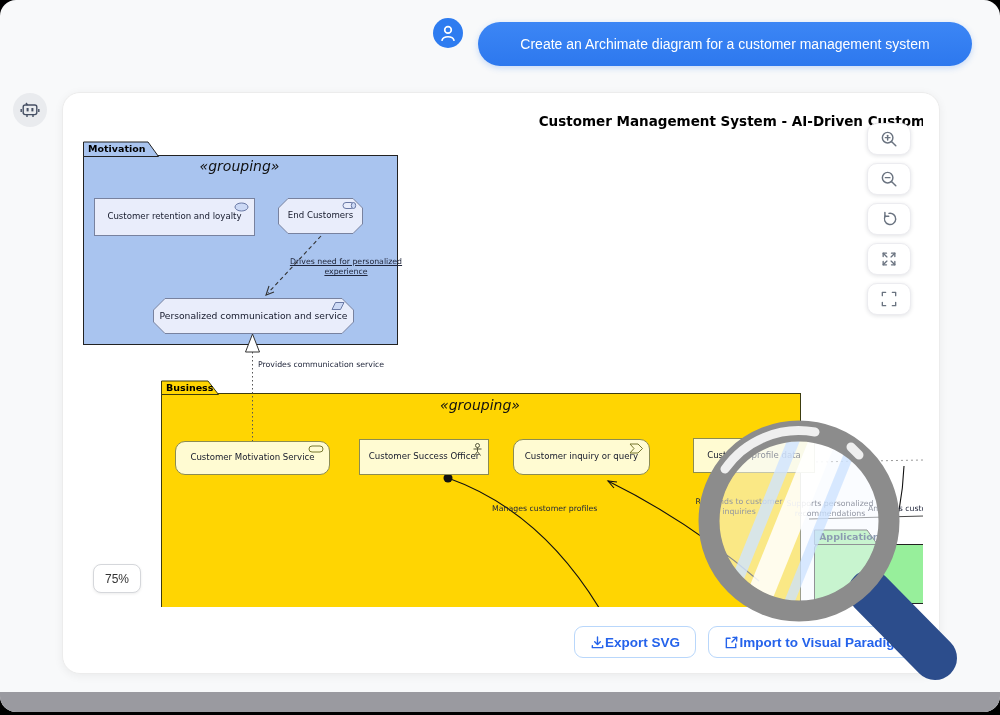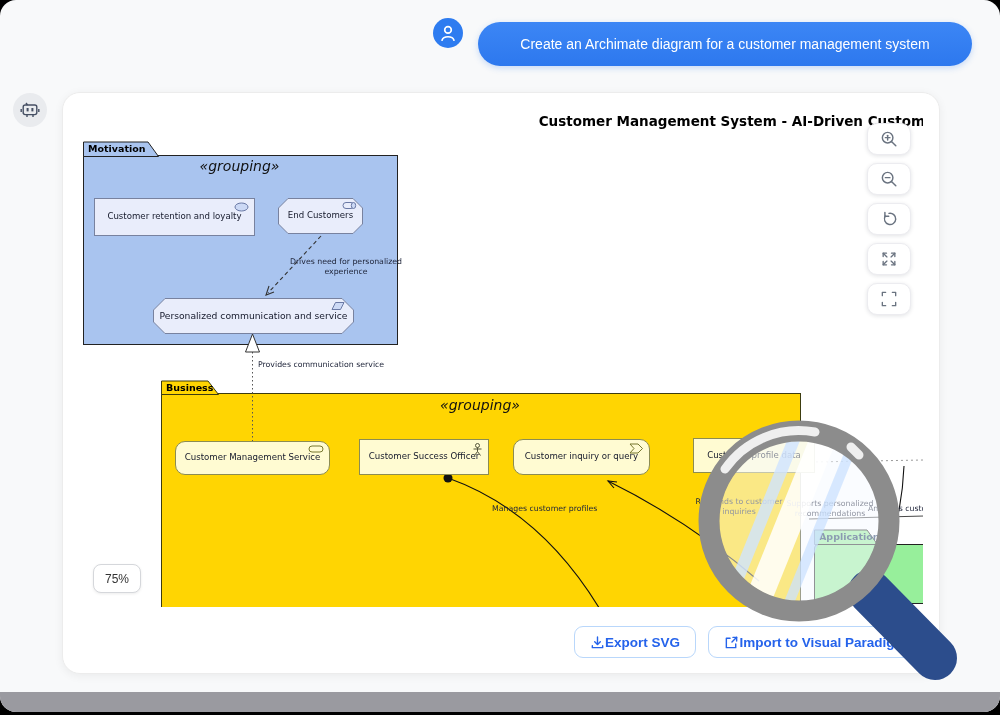--- a/index.html
+++ b/index.html
@@ -160,21 +160,21 @@
         <svg class="ic" style="right:9px;" width="16" height="10">
               <path d="M3,8.5 L6.5,1.5 L15,1.5 L11.5,8.5 Z" fill="#ccd9f5" stroke="#6a79a5"></path>
             </svg>
         <span>Personalized communication and service</span>
       </div>
 
       <div class="el ybox r10" style="left:96px;top:332px;width:153px;height:32px;">
         <svg class="ic" width="16" height="8">
               <rect x="1" y="1" width="14" height="6" rx="3" fill="none" stroke="#77772f"></rect>
             </svg>
-        <span>Customer Management Service</span>
+        <span>Customer Motivation Service</span>
       </div>
       <div class="el ybox" style="left:280px;top:330px;width:128px;height:34px;">
         <svg class="ic" width="11" height="13">
           <g fill="none" stroke="#55553a" stroke-width="1">
             <circle cx="5.5" cy="2.5" r="2"></circle>
             <line x1="5.5" y1="4.5" x2="5.5" y2="8.5"></line>
             <line x1="1.5" y1="6" x2="9.5" y2="6"></line>
             <line x1="5.5" y1="8.5" x2="2.5" y2="12.5"></line>
             <line x1="5.5" y1="8.5" x2="8.5" y2="12.5"></line>
           </g>
@@ -184,21 +184,21 @@
       <div class="el ybox r10" style="left:434px;top:330px;width:135px;height:34px;">
         <svg class="ic" width="15" height="11">
               <path d="M1,1 L9,1 L13.5,5.5 L9,10 L1,10 L5,5.5 Z" fill="none" stroke="#77772f"></path>
             </svg>
         <span>Customer inquiry or query</span>
       </div>
       <div class="el ybox" style="left:614px;top:329px;width:120px;height:33px;">
         <span>Customer profile data</span>
       </div>
 
-      <div class="lbl ctr" style="left:200px;top:148px;width:134px;">Drives need for personalized experience</div>
+      <div class="lbl ctr" style="left:200px;top:148px;width:134px;text-decoration:underline;">Drives need for personalized experience</div>
       <div class="lbl nw" style="left:179px;top:251px;">Provides communication service</div>
       <div class="lbl nw" style="left:413px;top:395px;">Manages customer profiles</div>
       <div class="lbl ctr" style="left:608px;top:388px;width:104px;">Responds to customer inquiries</div>
       <div class="lbl ctr" style="left:698px;top:390px;width:106px;">Supports personalized recommendations</div>
       <div class="lbl nw" style="left:789px;top:395px;">Analyzes customer data</div>
 
       <div class="dg-title">Customer Management System - AI-Driven Custom</div>
     </div>
 
     <div class="zoom-controls">

